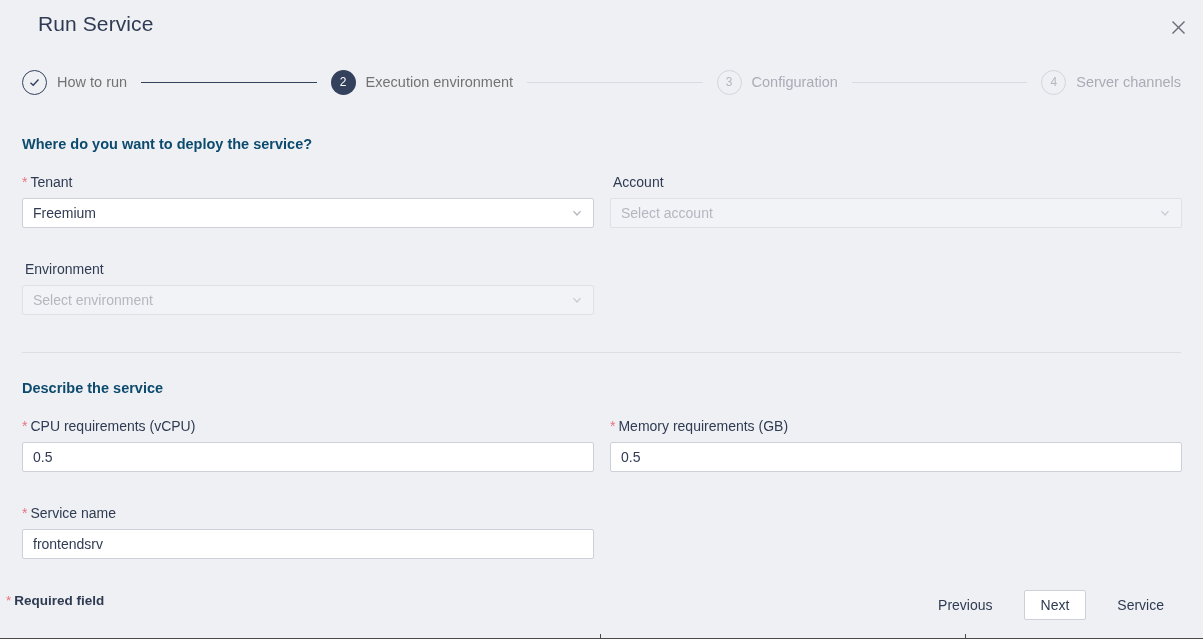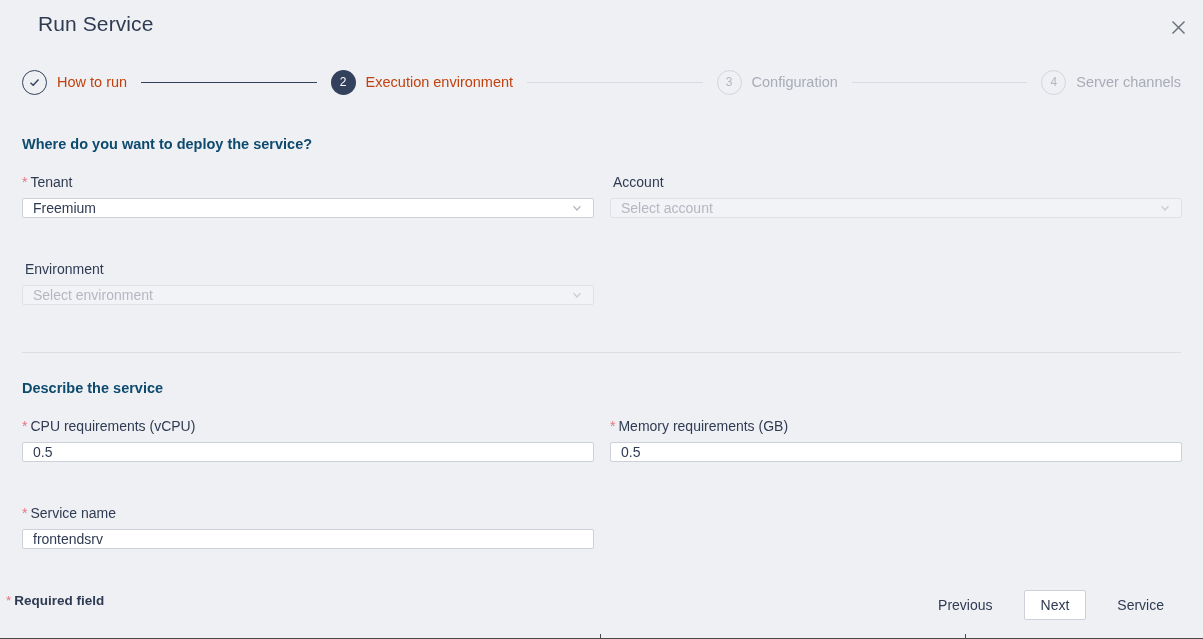--- a/index.html
+++ b/index.html
@@ -65,21 +65,21 @@
   .step-marker.pending {
     border: 1px solid #d3d5dd;
     color: #b3b6c0;
     background: transparent;
   }
   .step-label {
     margin-left: 10px;
     font-size: 14.5px;
     white-space: nowrap;
   }
-  .step-label.active { color: #c2410c; }
+  .step-label.active { color: #737373; }
   .step-label.muted  { color: #a9acb7; }
   .connector {
     height: 1px;
     flex: 1 1 auto;
     margin: 0 14px;
     min-width: 40px;
   }
   .connector.done    { background: #33415c; }
   .connector.pending { background: #d9dbe2; }
 
@@ -109,21 +109,21 @@
     font-size: 14px;
     color: #2f3b52;
     margin-bottom: 8px;
     display: block;
     white-space: nowrap;
   }
   .req-star { color: #e8737f; margin-right: 3px; }
 
   .control {
     width: 100%;
-    height: 20px;
+    height: 30px;
     border: 1px solid #cdd0d9;
     background: #ffffff;
     border-radius: 2px;
     display: flex;
     align-items: center;
     padding: 0 10px;
     font-size: 14px;
     color: #2f3b52;
     font-family: "Liberation Sans", sans-serif;
   }

